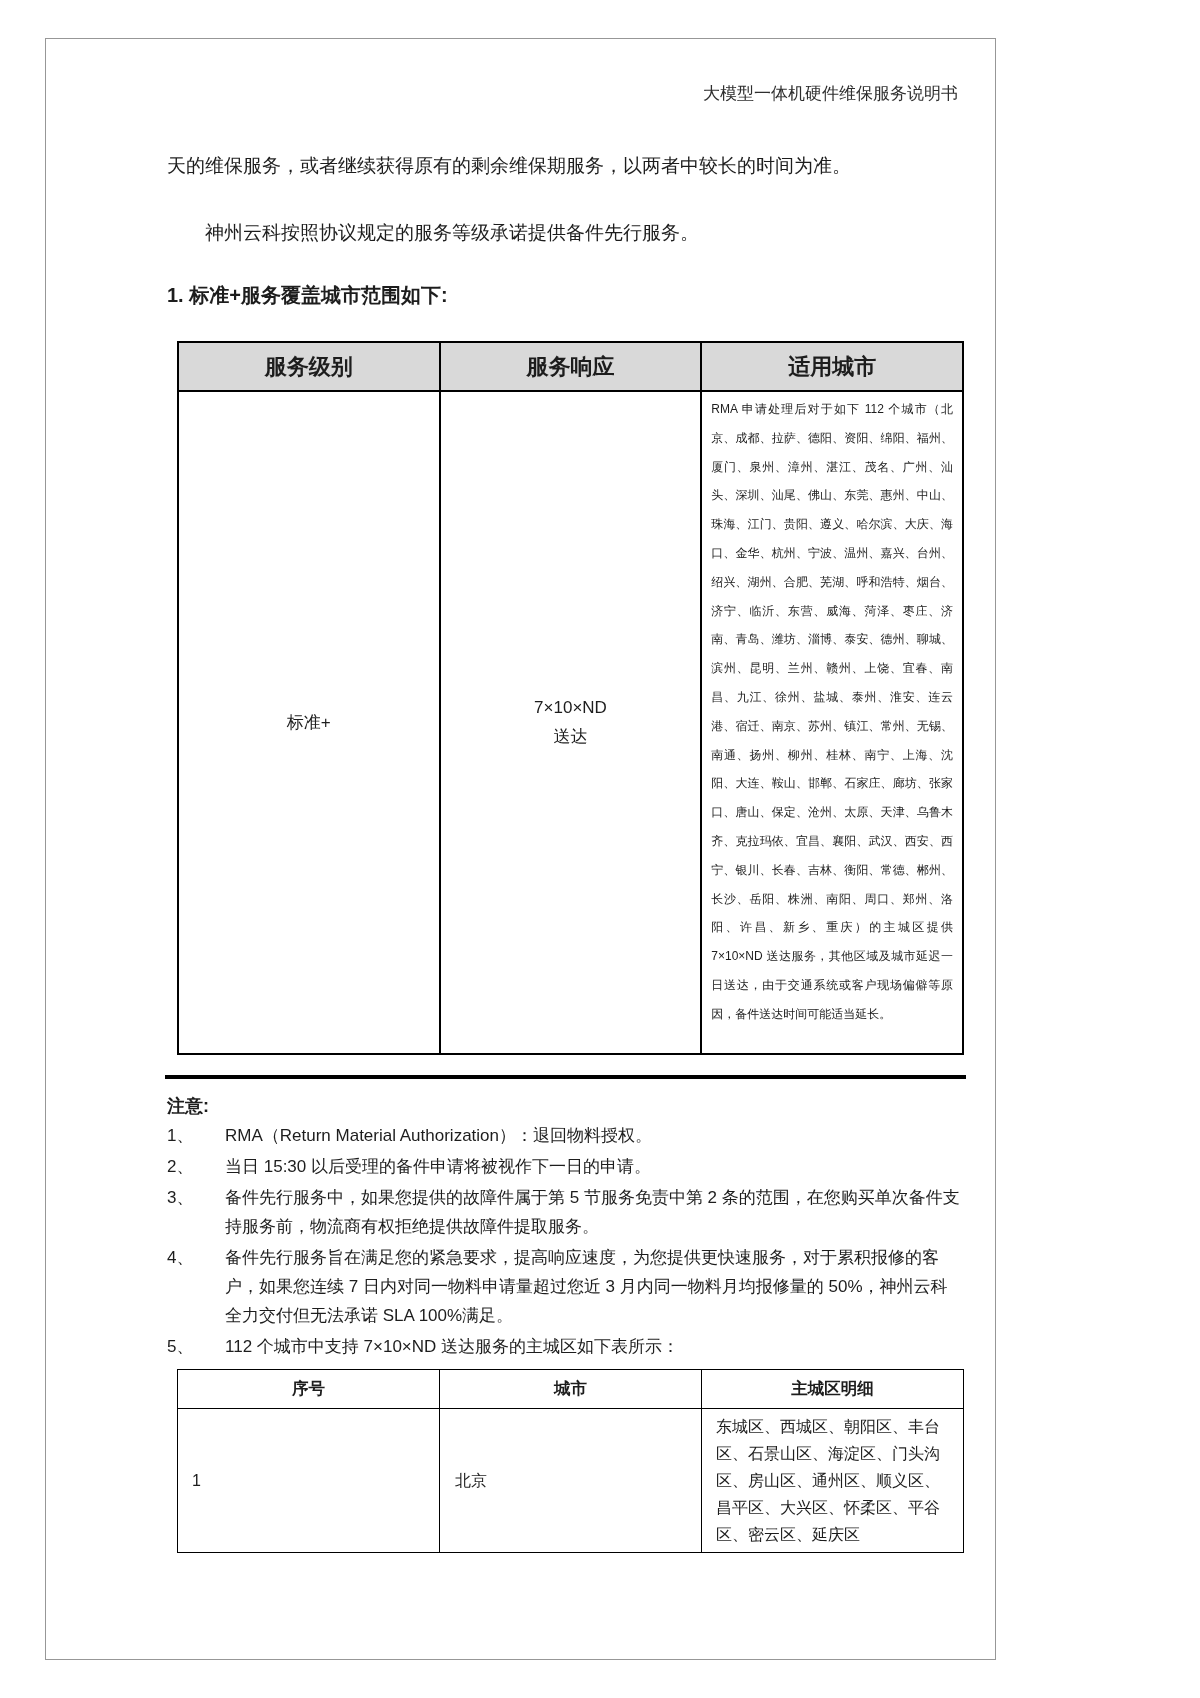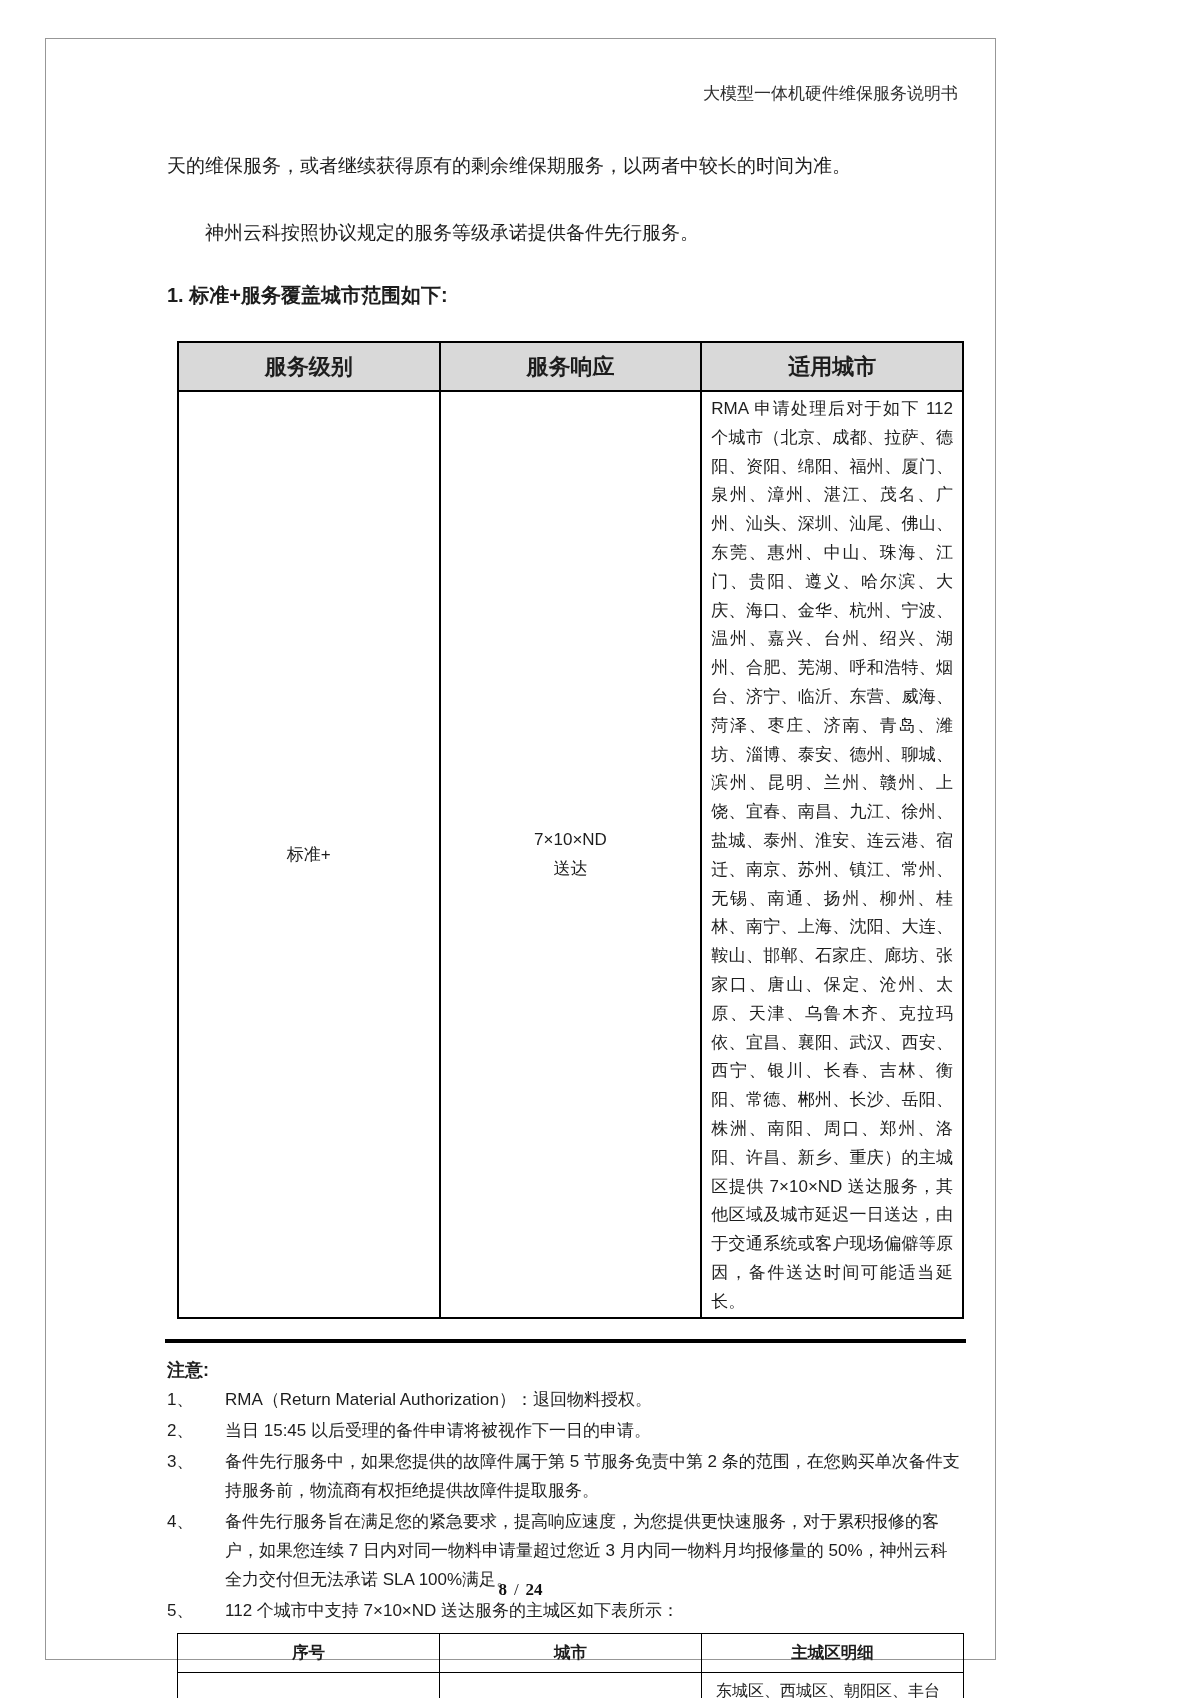--- a/index.html
+++ b/index.html
@@ -24,22 +24,22 @@
   table { border-collapse:collapse; table-layout:fixed; }
   .t1 { margin-top:32px; margin-left:10px; width:787px; }
   .t1 th {
     background:#d9d9d9; border:2px solid #000; font-size:22px; font-weight:bold;
     height:45px; text-align:center; vertical-align:middle;
   }
   .t1 td { border:2px solid #000; }
   .t1 .c1 { width:140px; text-align:center; vertical-align:middle; font-size:17px; }
   .t1 .c2 { width:140px; text-align:center; vertical-align:middle; font-size:17px; line-height:29px;margin-left:45px; }
   .t1 .c3 {
-    font-size:17px; line-height:28.8px; text-align:justify; vertical-align:top;
-    padding:3px 9px 0 9px;
+    font-size:12px; line-height:28.8px; text-align:justify; vertical-align:top;
+    padding:3px 9px 24px 9px;
   }
 
   .rule { margin-top:20px; margin-left:-2px; width:801px; height:4px; background:#000; }
 
   .notice-label { margin-top:14px; font-size:18px; font-weight:bold; line-height:26px; }
   .note { display:flex; font-size:17px; line-height:29px; margin-top:2px; }
   .note .num { flex:none; width:58px; }
   .note .txt { flex:1; }
 
   .t2 { margin-top:8px; margin-left:10px; width:787px; }
@@ -98,21 +98,21 @@
     <div class="rule"></div>
 
     <div class="notice-label">注意:</div>
 
     <div class="note">
       <span class="num">1、</span>
       <span class="txt">RMA（Return Material Authorization）：退回物料授权。</span>
     </div>
     <div class="note">
       <span class="num">2、</span>
-      <span class="txt">当日 15:45 以后受理的备件申请将被视作下一日的申请。</span>
+      <span class="txt">当日 15:30 以后受理的备件申请将被视作下一日的申请。</span>
     </div>
     <div class="note">
       <span class="num">3、</span>
       <span class="txt">备件先行服务中，如果您提供的故障件属于第 5 节服务免责中第 2 条的范围，在您购买单次备件支持服务前，物流商有权拒绝提供故障件提取服务。</span>
     </div>
     <div class="note">
       <span class="num">4、</span>
       <span class="txt">备件先行服务旨在满足您的紧急要求，提高响应速度，为您提供更快速服务，对于累积报修的客户，如果您连续 7 日内对同一物料申请量超过您近 3 月内同一物料月均报修量的 50%，神州云科全力交付但无法承诺 SLA 100%满足。</span>
     </div>
     <div class="note">
@@ -133,16 +133,13 @@
           <td class="no">1</td>
           <td class="city">北京</td>
           <td class="dist">东城区、西城区、朝阳区、丰台区、石景山区、海淀区、门头沟区、房山区、通州区、顺义区、昌平区、大兴区、怀柔区、平谷区、密云区、延庆区</td>
         </tr>
 
       </tbody>
     </table>
 
   </div>
 
-  <div class="footer">
-    <span class="pg">8</span><span class="sep">/</span><span class="pg">24</span>
-  </div>
 </div>
 
 </body></html>

